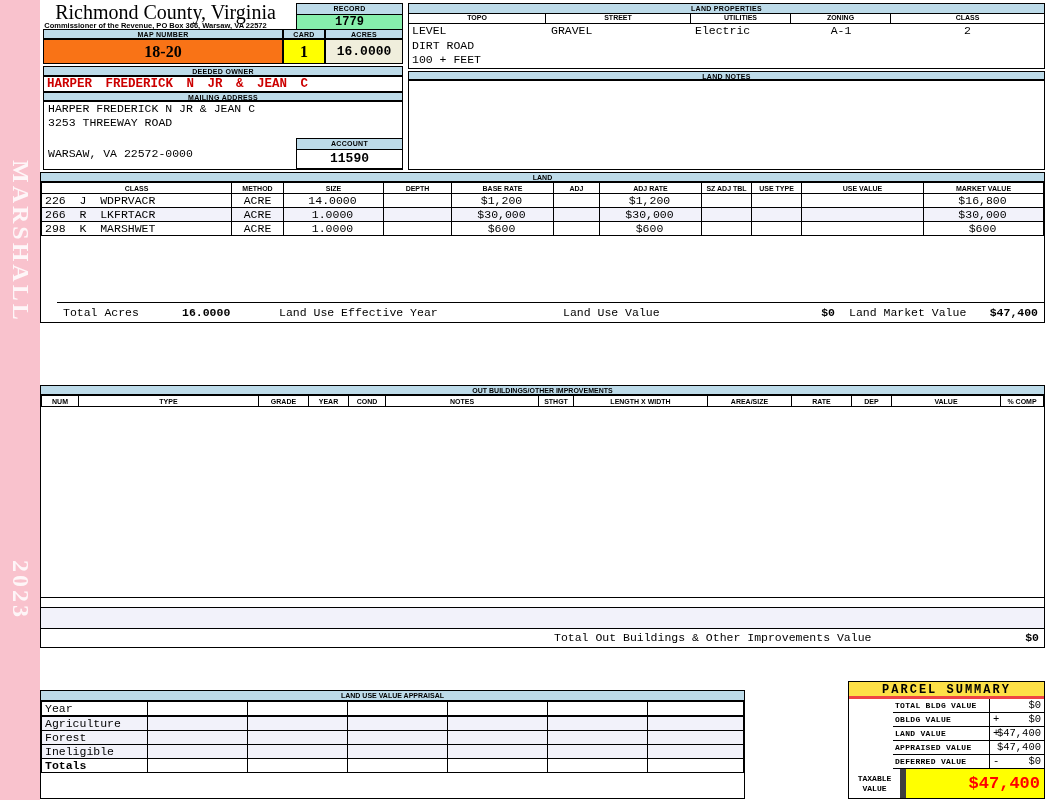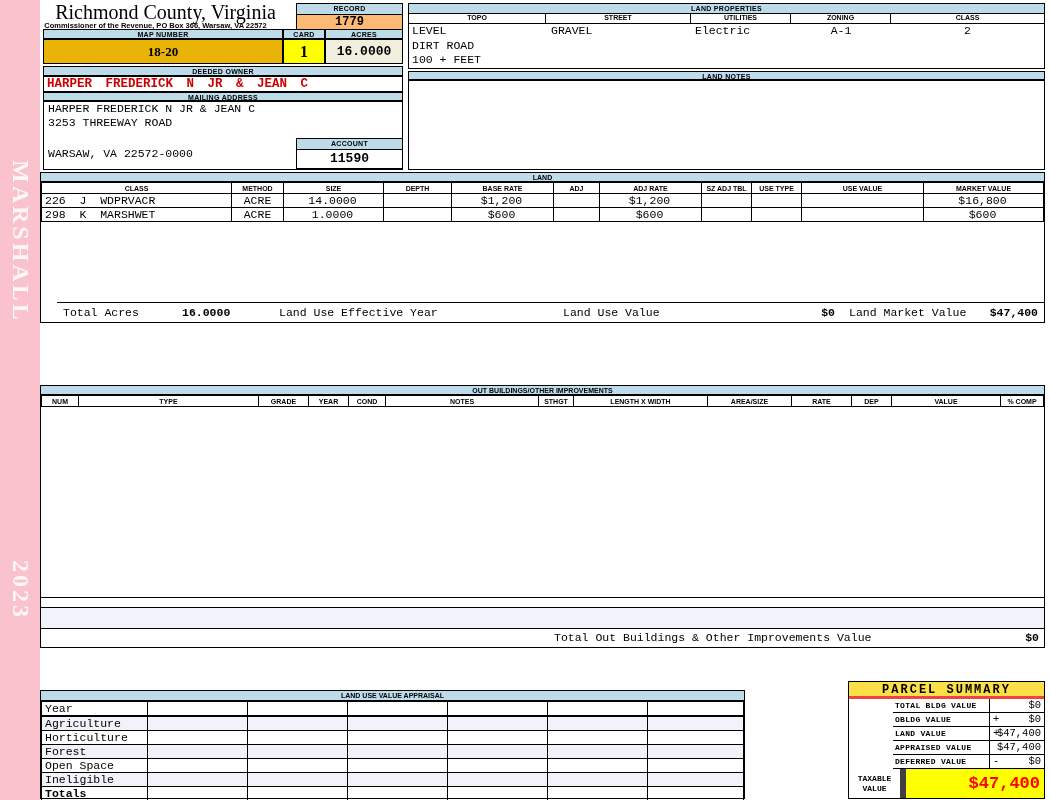--- a/index.html
+++ b/index.html
@@ -40,27 +40,27 @@
   .county-title { left:43px; top:1px; width:245px; text-align:center;
     font-family:"Liberation Serif","DejaVu Serif",serif; font-size:20px; color:#000; }
   .commissioner { left:33px; top:21px; width:245px; text-align:center;
     font-family:"Liberation Sans",sans-serif; font-weight:bold; font-size:7.5px; }
 
   .maphdr-row { left:43px; top:29px; width:360px; height:10px; display:flex; }
   .maphdr-row > div { height:10px; }
   .mapval-row { left:43px; top:39px; width:360px; height:25px; display:flex; }
   .mapval-row > div { height:25px; border:1px solid #000; display:flex; align-items:center; justify-content:center; }
   .c-mapnum { width:240px; } .c-card { width:42px; } .c-acres { width:78px; }
-  .v-mapnum { background:#eab308; font-family:"Liberation Serif",serif; font-weight:bold; font-size:13px; }
+  .v-mapnum { background:#f97316; font-family:"Liberation Serif",serif; font-weight:bold; font-size:16px; }
   .v-card   { background:#FFFF00; font-family:"Liberation Serif",serif; font-weight:bold; font-size:16px; }
   .v-acres  { background:#F0EEDC; font-weight:bold; font-size:13px; }
 
   .record-box { left:296px; top:3px; width:107px; }
   .record-box .hdr { height:12px; }
-  .record-box .val { height:16px; border:1px solid #000; border-top:none; background:#fdba74;
+  .record-box .val { height:16px; border:1px solid #000; border-top:none; background:#86efac;
     font-weight:bold; font-size:12px; text-align:center; line-height:15px; }
 
   
   .landprops { left:408px; top:3px; width:637px; height:66px; border:1px solid #000; }
   .landprops .title { height:10px; border:none; border-bottom:1px solid #000; }
   .lp-cols { display:flex; height:10px; }
   .lp-cols > div { border-right:1px solid #000; border-bottom:1px solid #000;
     font-family:"Liberation Sans",sans-serif; font-weight:bold; font-size:7px; text-align:center; }
   .lp-cols > div:last-child { border-right:none; }
   .lp-vals { display:flex; height:15px; font-size:11.5px; }
@@ -228,20 +228,33 @@
       <td class="ctr">ACRE</td>
       <td class="num">14.0000</td>
       <td></td>
       <td class="num">$1,200</td>
       <td></td>
       <td class="num">$1,200</td>
       <td></td>
       <td></td>
       <td></td>
       <td class="num">$16,800</td>
+    </tr>
+    <tr class="band">
+      <td>266  R  LKFRTACR</td>
+      <td class="ctr">ACRE</td>
+      <td class="num">1.0000</td>
+      <td></td>
+      <td class="num">$30,000</td>
+      <td></td>
+      <td class="num">$30,000</td>
+      <td></td>
+      <td></td>
+      <td></td>
+      <td class="num">$30,000</td>
     </tr>
     <tr>
       <td>298  K  MARSHWET</td>
       <td class="ctr">ACRE</td>
       <td class="num">1.0000</td>
       <td></td>
       <td class="num">$600</td>
       <td></td>
       <td class="num">$600</td>
       <td></td>
@@ -330,40 +343,22 @@
     </tr>
     <tr class="band">
       <td>Agriculture</td>
       <td></td>
           <td></td>
           <td></td>
           <td></td>
           <td></td>
           <td></td>
     </tr>
-    <tr>
-      <td>Horticulture</td>
-      <td></td>
-          <td></td>
-          <td></td>
-          <td></td>
-          <td></td>
-          <td></td>
-    </tr>
     <tr class="band">
       <td>Forest</td>
-      <td></td>
-          <td></td>
-          <td></td>
-          <td></td>
-          <td></td>
-          <td></td>
-    </tr>
-    <tr>
-      <td>Open Space</td>
       <td></td>
           <td></td>
           <td></td>
           <td></td>
           <td></td>
           <td></td>
     </tr>
     <tr class="band">
       <td>Ineligible</td>
       <td></td>

